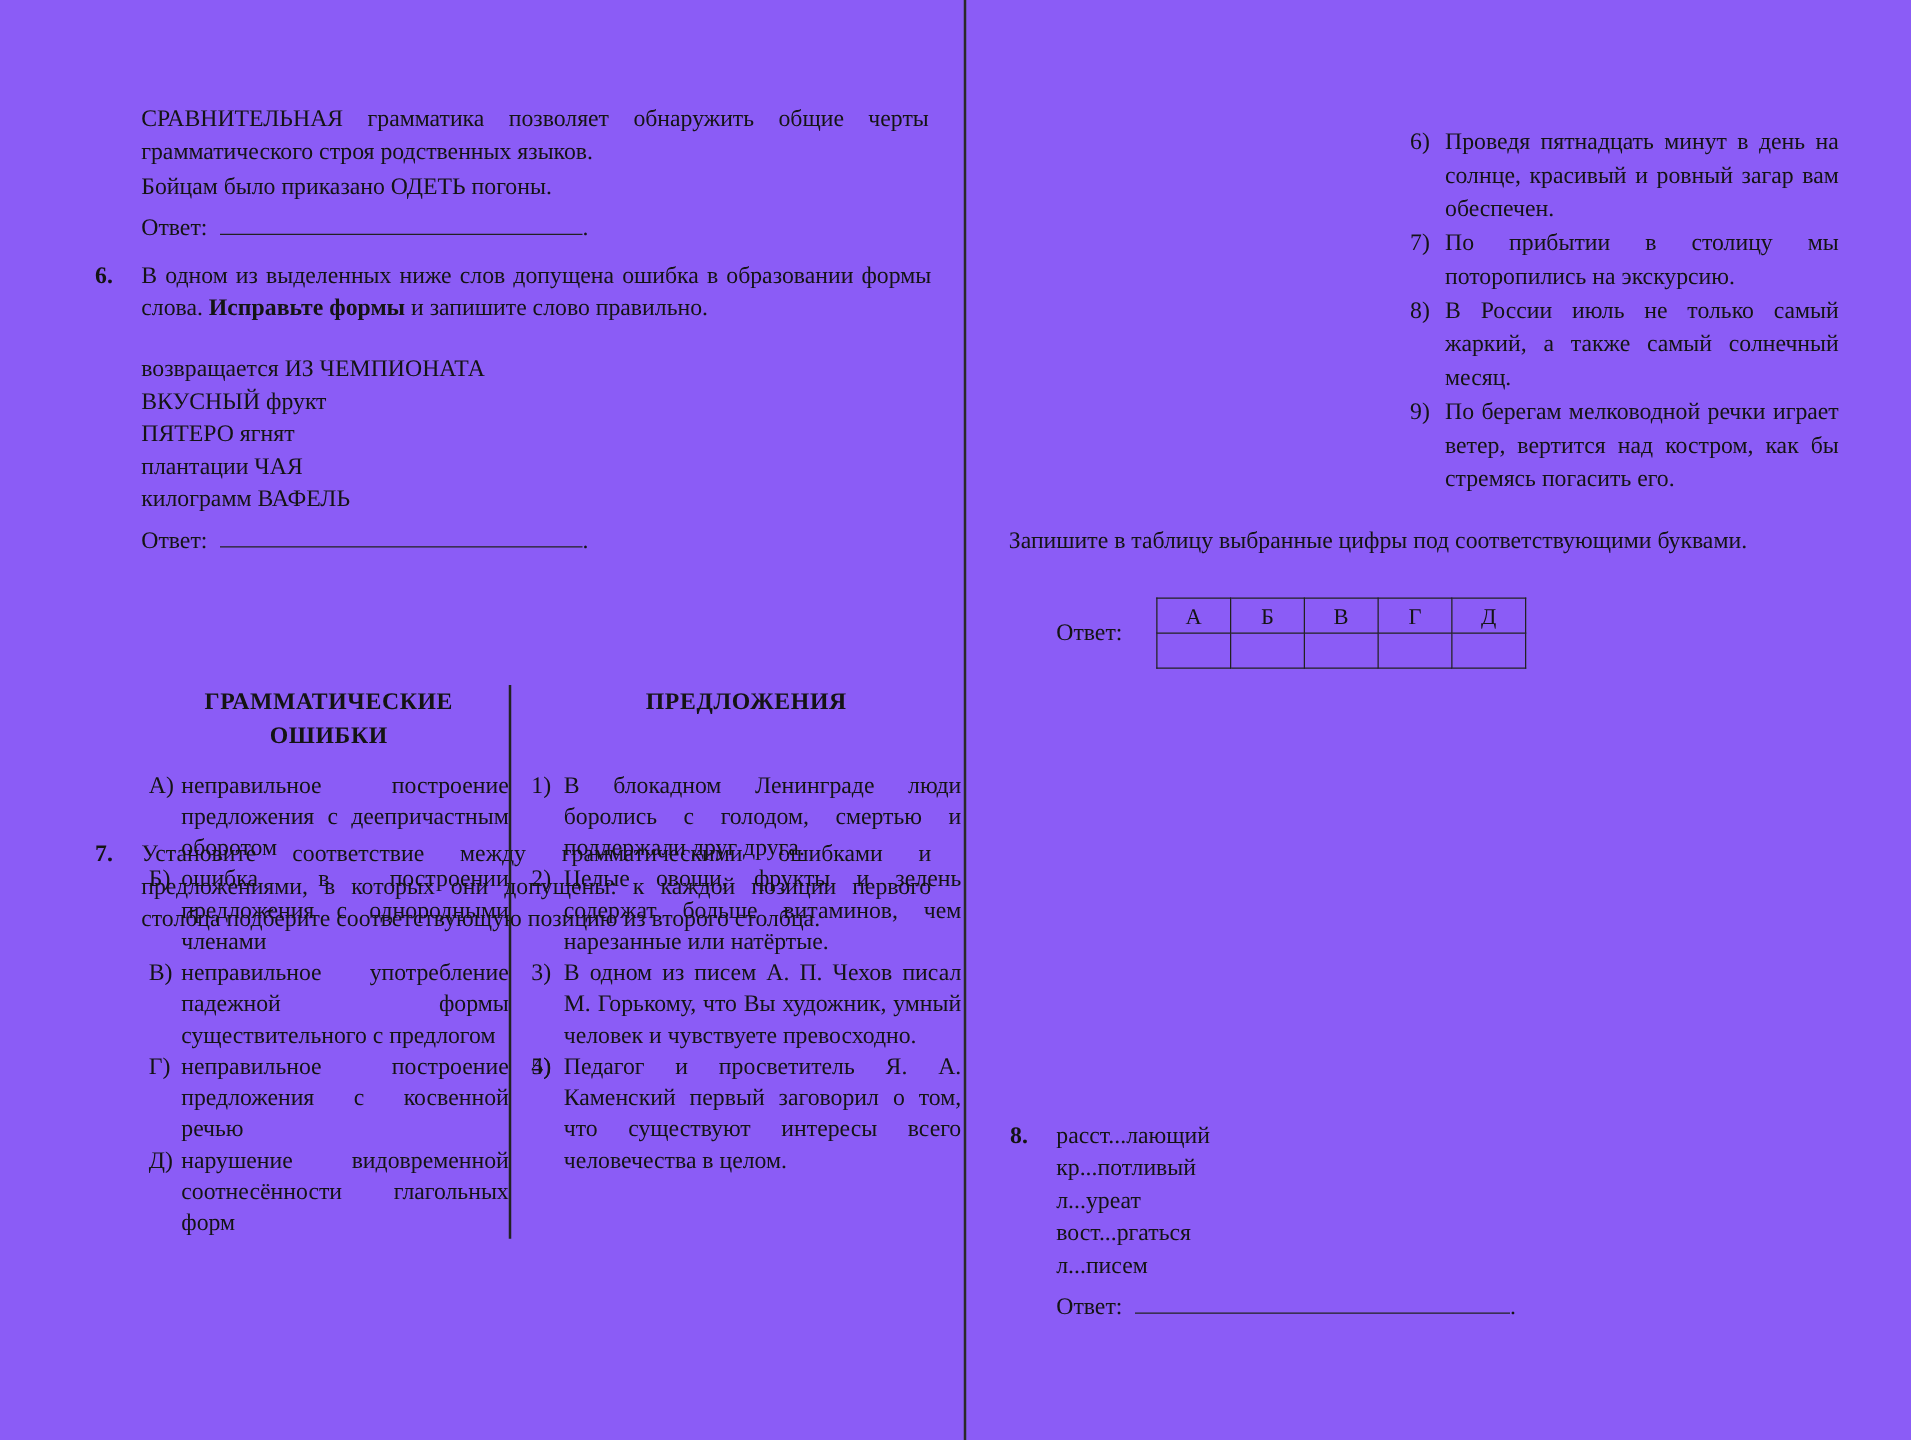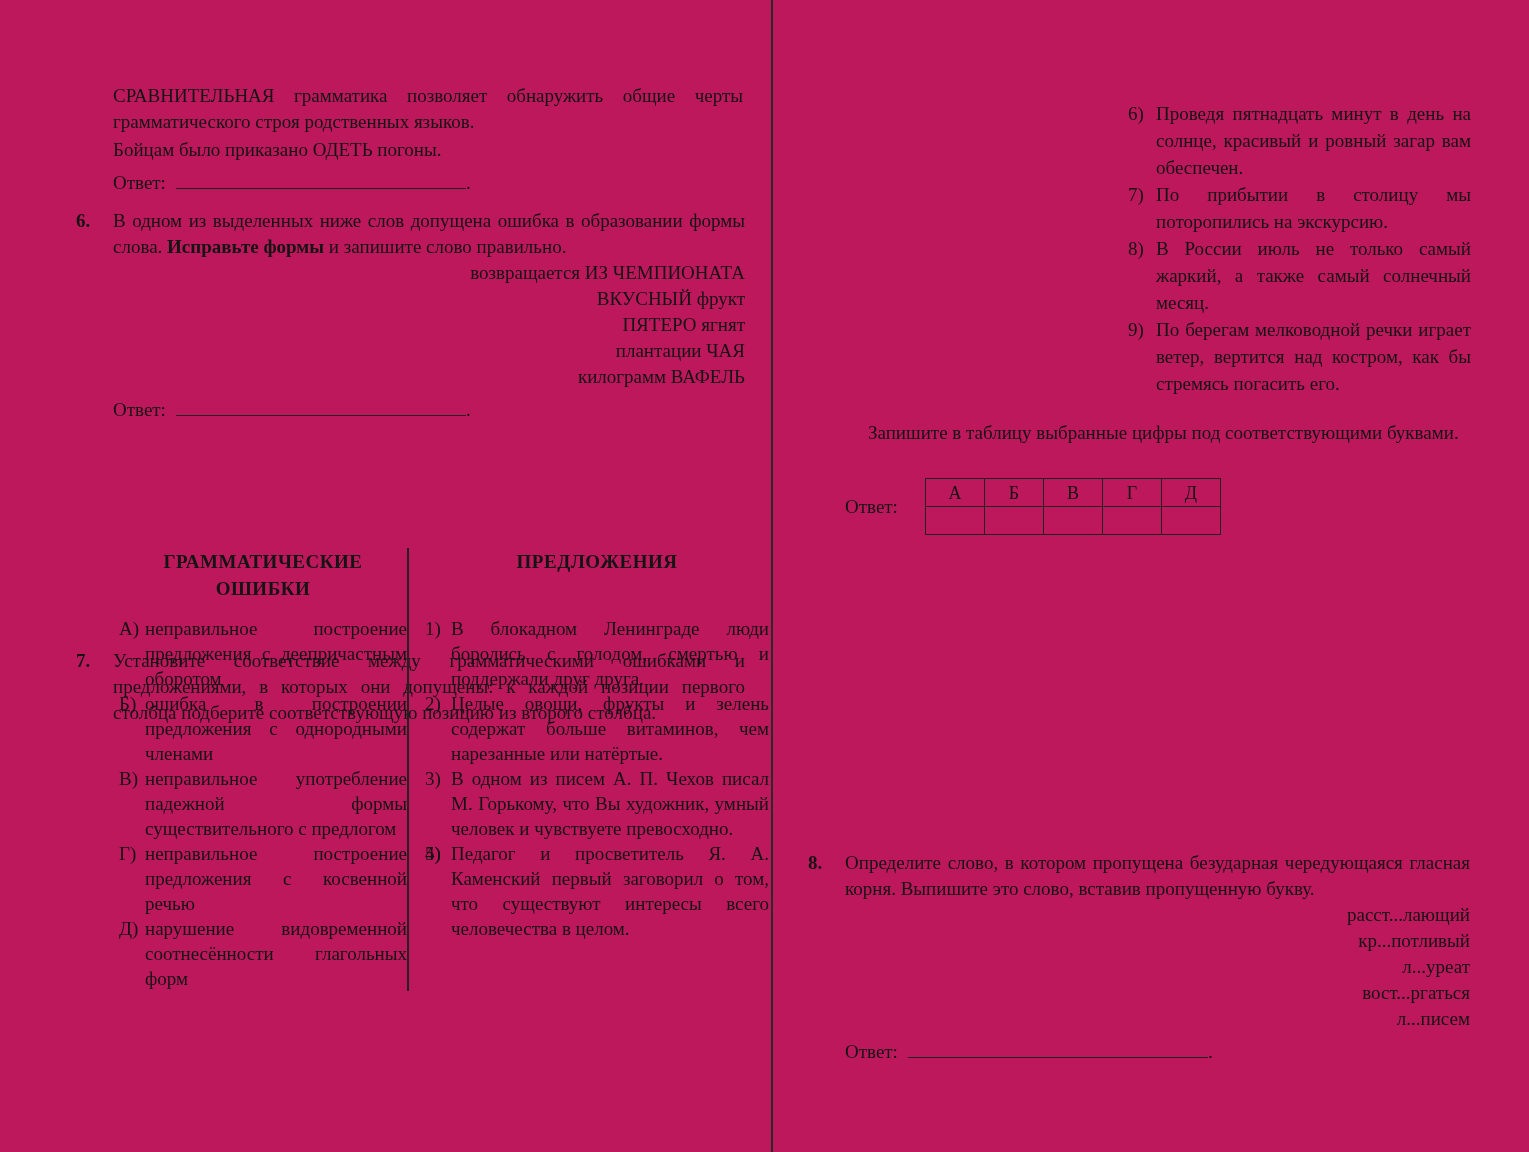--- a/index.html
+++ b/index.html
@@ -1,21 +1,21 @@
 <!DOCTYPE html>
 <html><head>
 <meta charset="utf-8">
 <style>
   * { box-sizing: border-box; }
   html, body { margin: 0; padding: 0; background: #ffffff; }
   .sheet {
     position: relative;
     width: 1529px;
     height: 1152px;
-    background: #be185d;
+    background: #8b5cf6;
     color: #141414;
     font-family: "Liberation Serif", "DejaVu Serif", serif;
     font-size: 19px;
     line-height: 26px;
     overflow: hidden;
   }
   .abs { position: absolute; }
   .just { text-align: justify; }
   .page-divider {
     position: absolute;
@@ -28,21 +28,21 @@
   .answer-line { margin-top: 7px; white-space: nowrap; }
   .blank {
     display: inline-block;
     border-bottom: 1.5px solid #222;
     height: 15px;
     margin-left: 10px;
     vertical-align: baseline;
   }
   .w290 { width: 290px; }
   .w300 { width: 300px; }
-  .opts { margin-top: 0; text-align: right; }
+  .opts { margin-top: 23px; }
   .opts > div { line-height: 26px; }
   b { font-weight: bold; }
 
   
   .match { display: flex; align-items: stretch; }
   .match-left { width: 288px; }
   .match-div { width: 2px; background: #222; }
   .match-right { width: 360px; padding-left: 16px; }
   .match-head {
     font-weight: bold;
@@ -171,21 +171,21 @@
     <div class="citem">
       <span class="lbl">8)</span>
       <span>В России июль не только самый жаркий, а также самый солнечный месяц.</span>
     </div>
     <div class="citem">
       <span class="lbl">9)</span>
       <span>По берегам мелководной речки играет ветер, вертится над костром, как бы стремясь погасить его.</span>
     </div>
   </div>
 
-  <p class="just instruction abs" style="left:833px; top:420px; width:662px; margin:0;">Запишите в таблицу выбранные цифры под соответствующими буквами.</p>
+  <p class="just instruction abs" style="left:772px; top:420px; width:662px; margin:0;">Запишите в таблицу выбранные цифры под соответствующими буквами.</p>
 
   <div class="ans-row abs" style="left:845px; top:478px;">
     <span class="ans-label">Ответ:</span>
     <table class="anstable">
       <tbody>
           <tr>
         <td>А</td>
         <td>Б</td>
         <td>В</td>
         <td>Г</td>
@@ -197,21 +197,20 @@
         <td></td>
         <td></td>
         <td></td>
       </tr>
     </tbody>
       </table>
   </div>
 
   <div class="task abs" style="left:845px; top:557px; width:625px;">
     <span class="tasknum">8.</span>
-    <p class="just" style="margin:0;">Определите слово, в котором пропущена безударная чередующаяся гласная корня. Выпишите это слово, вставив пропущенную букву.</p>
     <div class="opts">
       <div>расст...лающий</div>
       <div>кр...потливый</div>
       <div>л...уреат</div>
       <div>вост...ргаться</div>
       <div>л...писем</div>
     </div>
     <div class="answer-line">
       <span>Ответ:</span><span class="blank w300"></span><span>.</span>
     </div>

